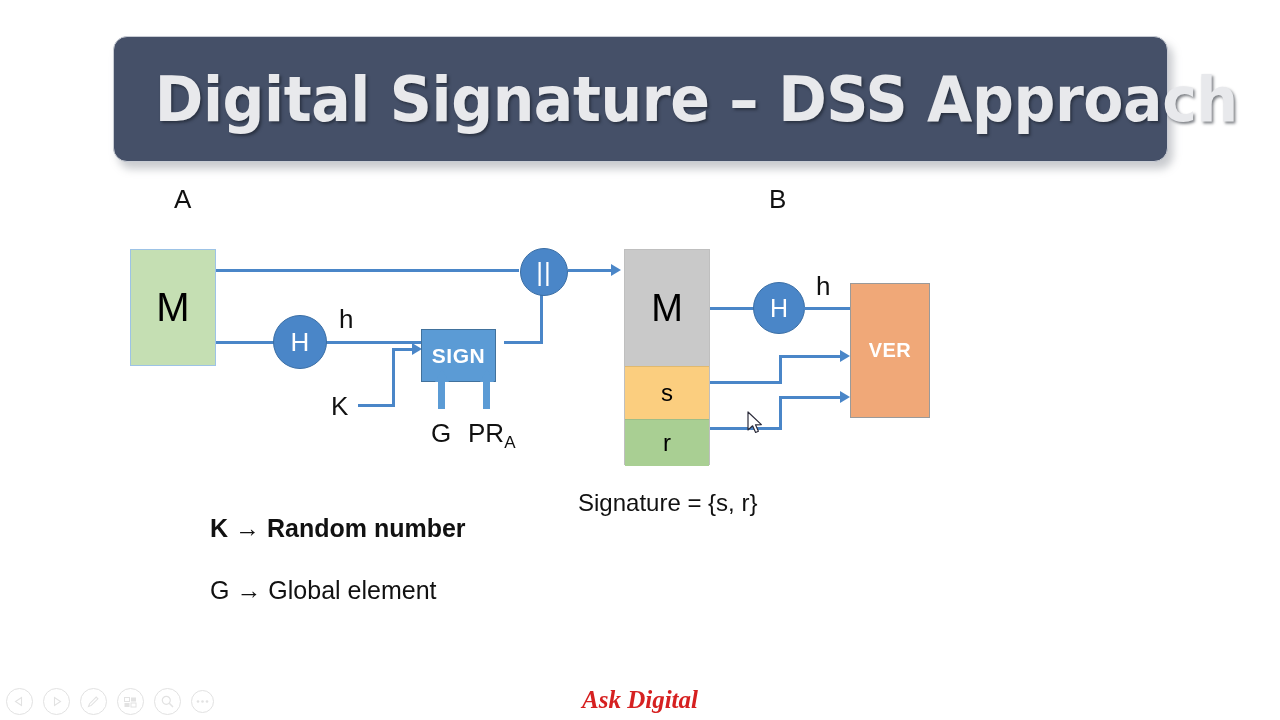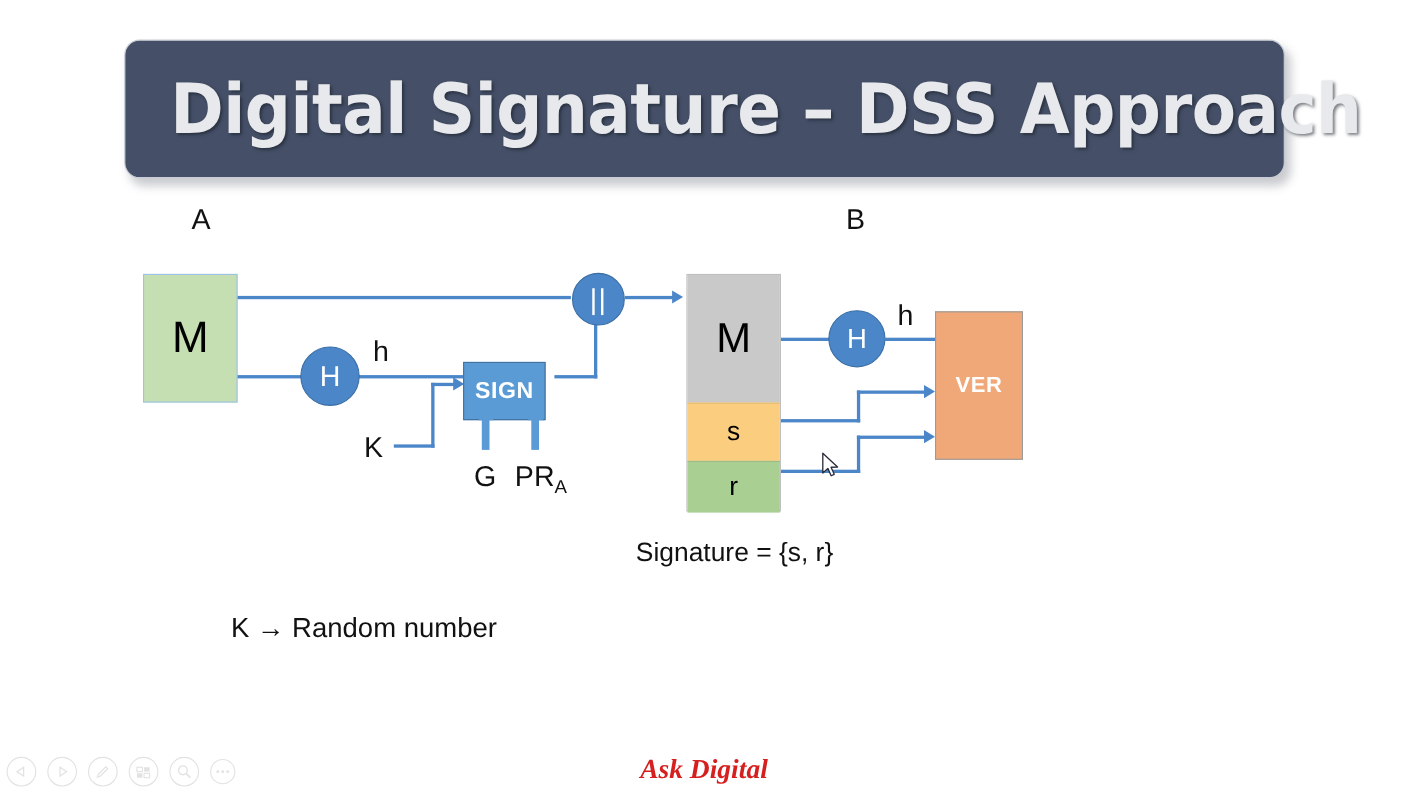--- a/index.html
+++ b/index.html
@@ -283,21 +283,22 @@
   <div class="ln lnv" style="left:779px; top:396px; height:34px;"></div>
   <div class="ln lnh" style="left:779px; top:396px; width:64px;"></div>
   <div class="arrow-r" style="left:840px; top:391px;"></div>
 
   <div class="box" id="box-ver">
     <span>VER</span>
   </div>
 
   <div class="dlabel" id="lbl-signature" style="left:578px; top:491px;">Signature = {s, r}</div>
 
-  <div class="dlabel legend-line" style="left:210px; top:559px;">K → Random number</div>
+  <div class="dlabel legend-line" style="left:210px; top:516px;font-weight:bold;">K → Random number</div>
+  <div class="dlabel legend-line" style="left:210px; top:578px;">G → Global element</div>
 
   <div id="watermark">Ask Digital</div>
 
   <div id="toolbar">
     <div class="tb-btn">
       <svg width="11" height="11" viewBox="0 0 11 11">
         <polygon points="7.5,1.5 7.5,9.5 1.5,5.5" fill="none" stroke="#e2e2e2" stroke-width="1.1"></polygon>
       </svg>
     </div>
     <div class="tb-btn">

